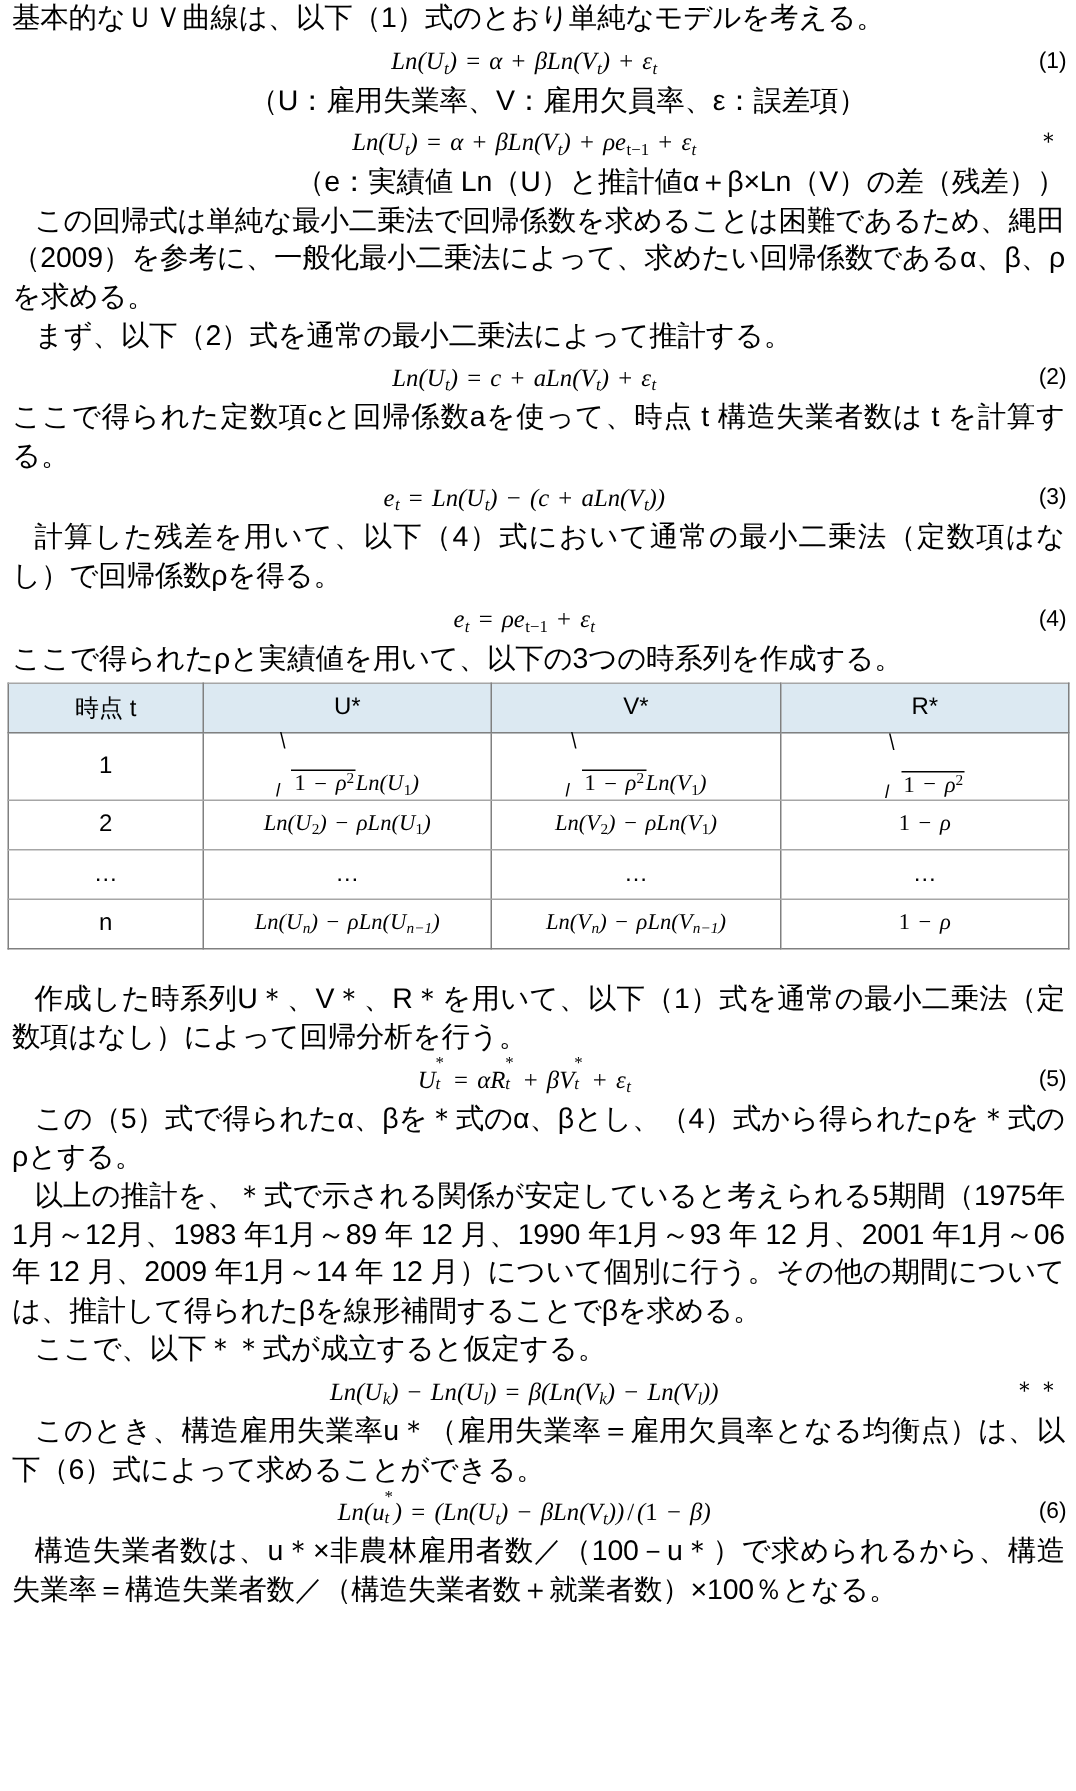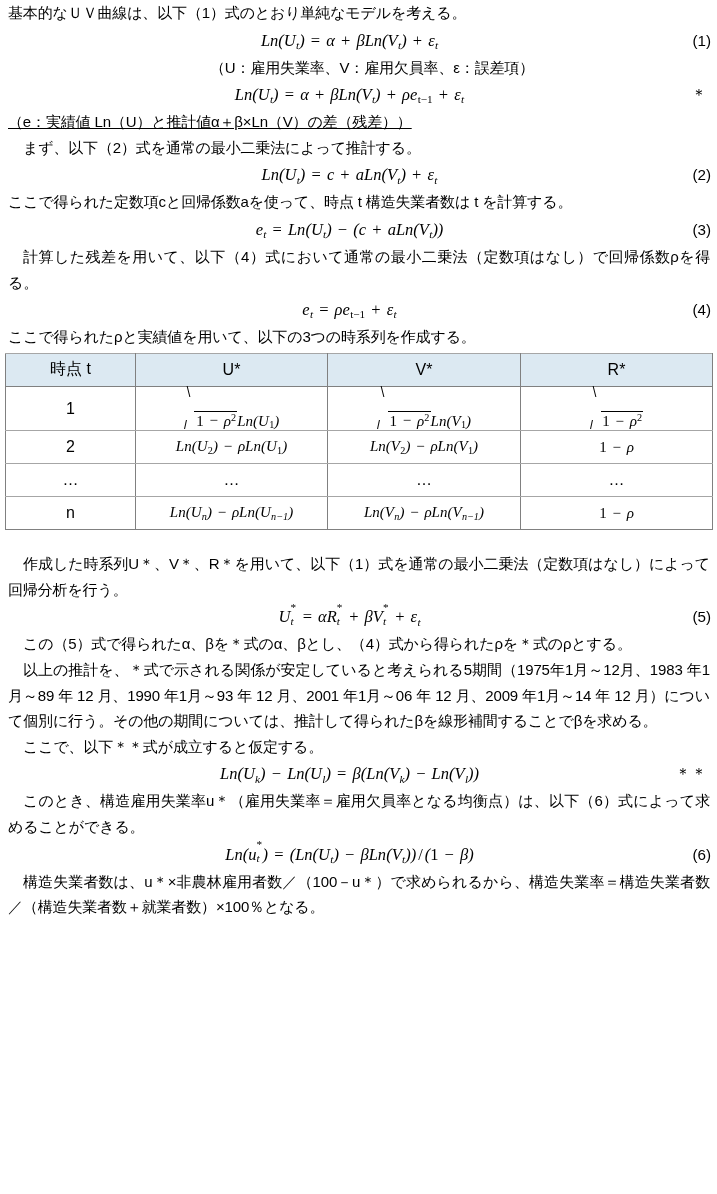--- a/index.html
+++ b/index.html
@@ -15,21 +15,21 @@
     overflow: hidden;
   }
   .page {
     position: relative;
     width: 717px;
     height: 1194px;
     padding: 0;
     box-sizing: border-box;
   }
   .body-text {
-    font-size: 15px;
+    font-size: 19px;
     line-height: 25.6px;
     letter-spacing: -0.15px;
     text-align: justify;
     text-justify: inter-ideograph;
     margin: 0;
     padding: 0 7px 0 8px;
     white-space: normal;
   }
   .body-text.indent {
     text-indent: 15px;
@@ -200,22 +200,23 @@
   </div>
 
   <p class="body-text" style="text-align:center;padding-left:34px;">（U：雇用失業率、V：雇用欠員率、ε：誤差項）</p>
 
 
   <div class="eq-line">
     <span class="eq"><span class="mi">Ln</span>(<span class="mi">U</span><sub class="msub">t</sub>) <span class="mo">=</span> <span class="mi">α</span> <span class="mo">+</span> <span class="mi">β</span><span class="mi">Ln</span>(<span class="mi">V</span><sub class="msub">t</sub>) <span class="mo">+</span> <span class="mi">ρ</span><span class="mi">e</span><sub class="msub up">t−1</sub> <span class="mo">+</span> <span class="mi">ε</span><sub class="msub">t</sub></span>
     <span class="eq-num star">＊</span>
   </div>
 
-  <p class="body-text" style="text-align:left;text-decoration:underline;">（e：実績値 Ln（U）と推計値α＋β×Ln（V）の差（残差））</p>
-
+  <p class="body-text" style="text-align:right;">（e：実績値 Ln（U）と推計値α＋β×Ln（V）の差（残差））</p>
+
+  <p class="body-text indent">この回帰式は単純な最小二乗法で回帰係数を求めることは困難であるため、縄田（2009）を参考に、一般化最小二乗法によって、求めたい回帰係数であるα、β、ρを求める。</p>
 
   <p class="body-text indent">まず、以下（2）式を通常の最小二乗法によって推計する。</p>
 
   <div class="eq-line">
     <span class="eq"><span class="mi">Ln</span>(<span class="mi">U</span><sub class="msub">t</sub>) <span class="mo">=</span> <span class="mi">c</span> <span class="mo">+</span> <span class="mi">a</span><span class="mi">Ln</span>(<span class="mi">V</span><sub class="msub">t</sub>) <span class="mo">+</span> <span class="mi">ε</span><sub class="msub">t</sub></span>
     <span class="eq-num">(2)</span>
   </div>
 
   <p class="body-text">ここで得られた定数項cと回帰係数aを使って、時点 t 構造失業者数は t を計算する。</p>
 

